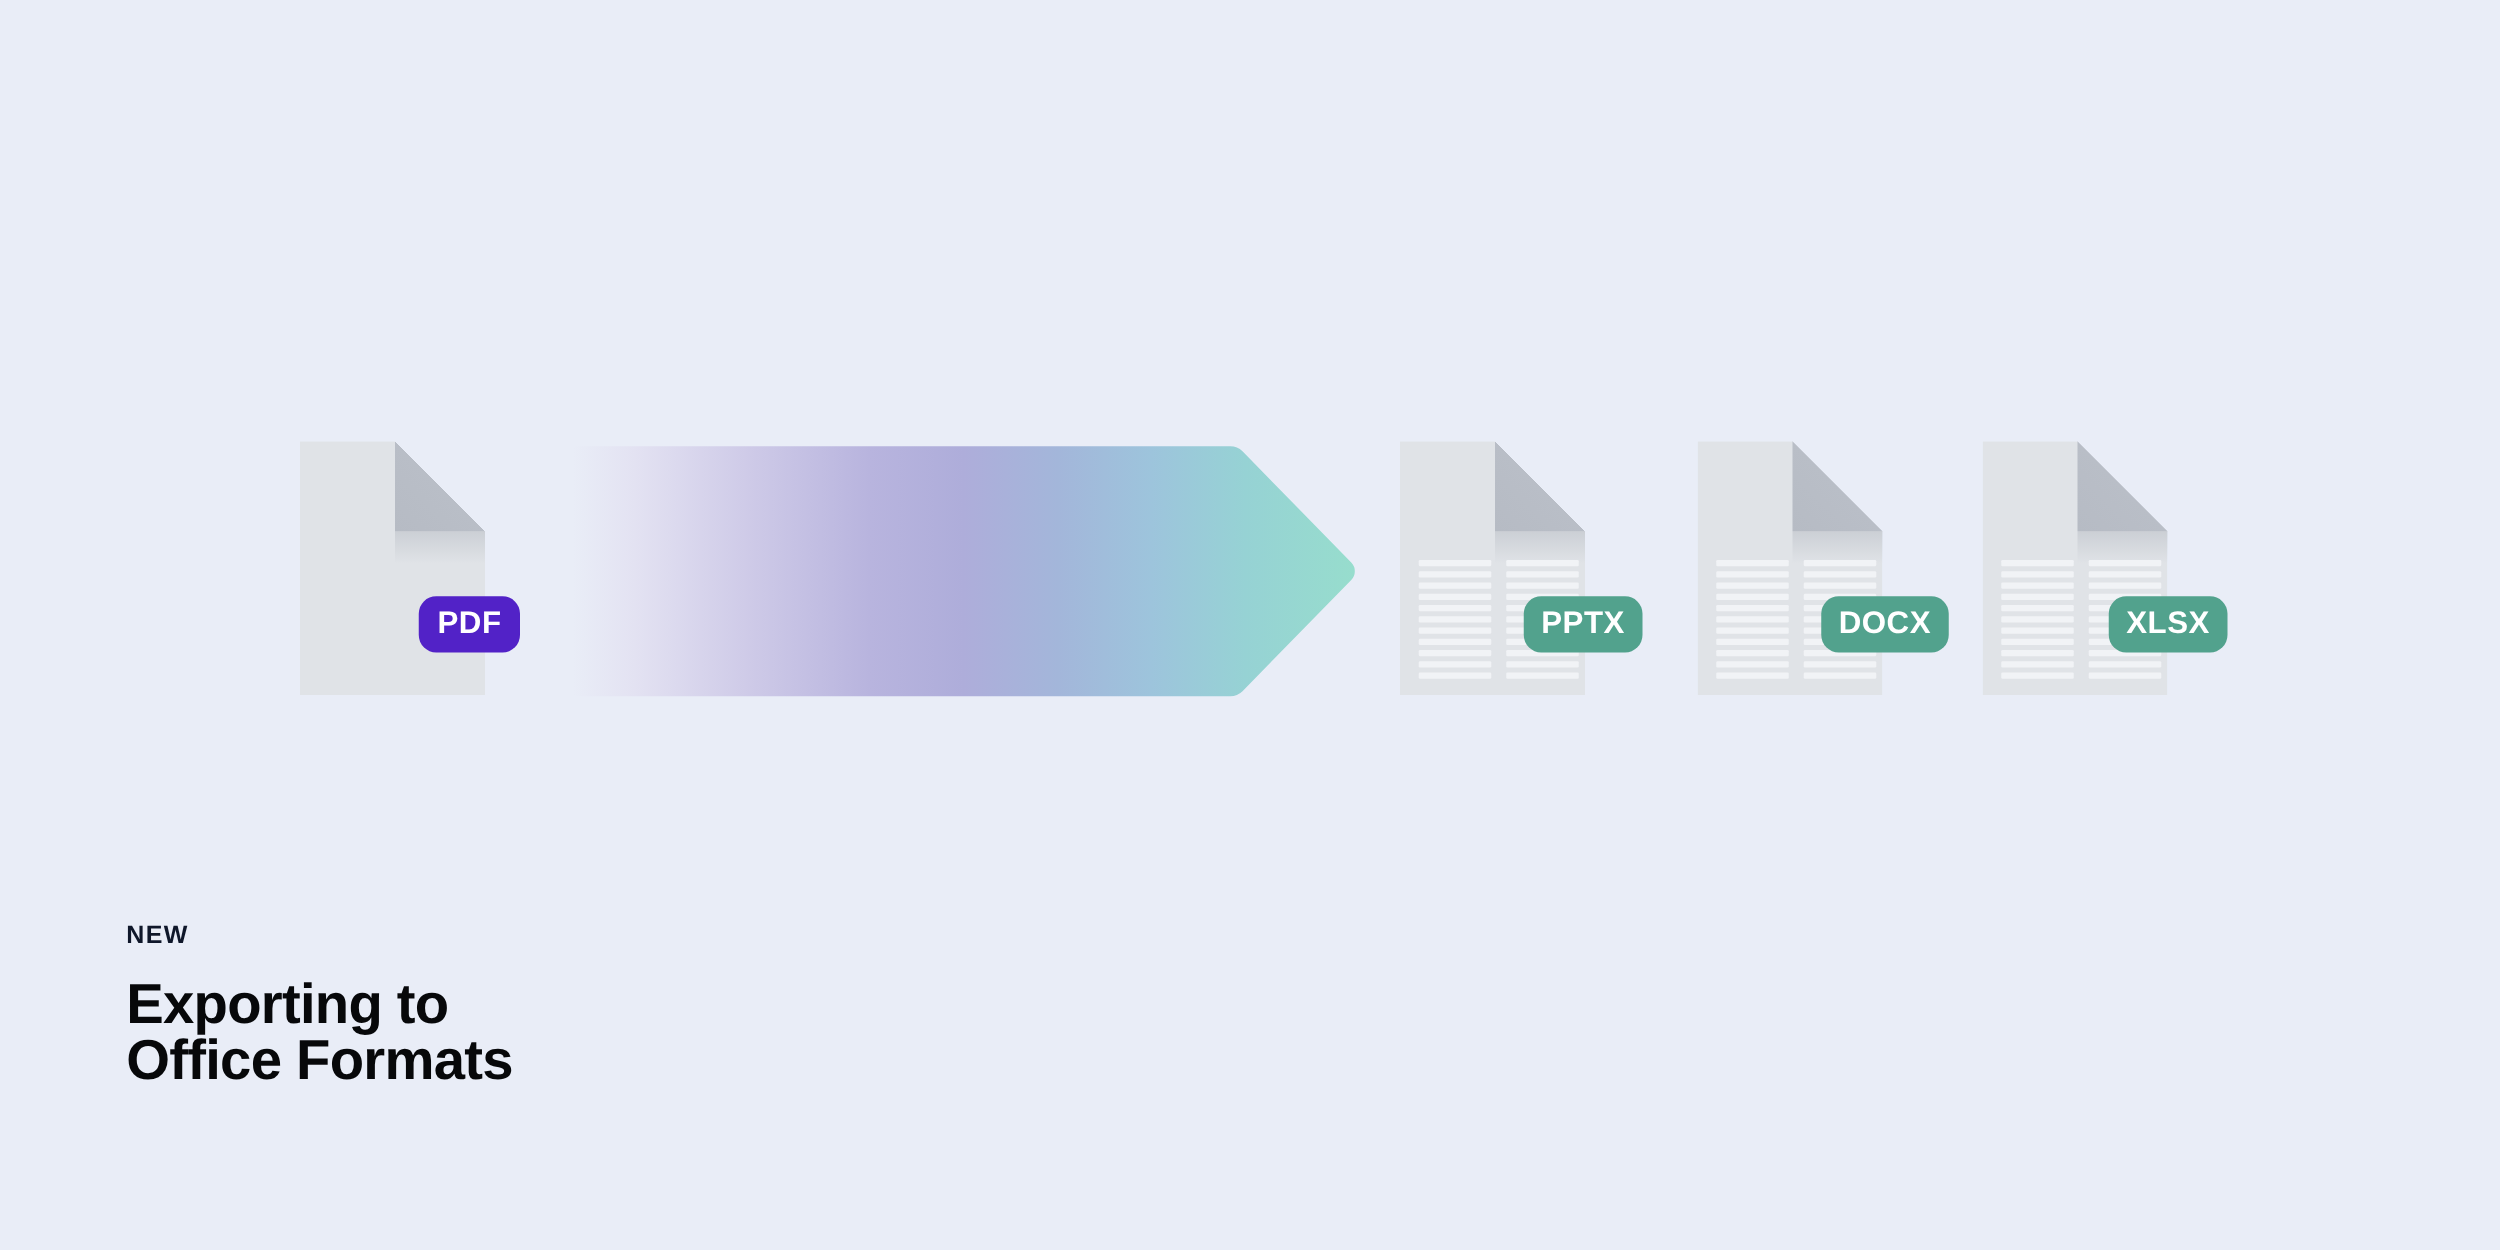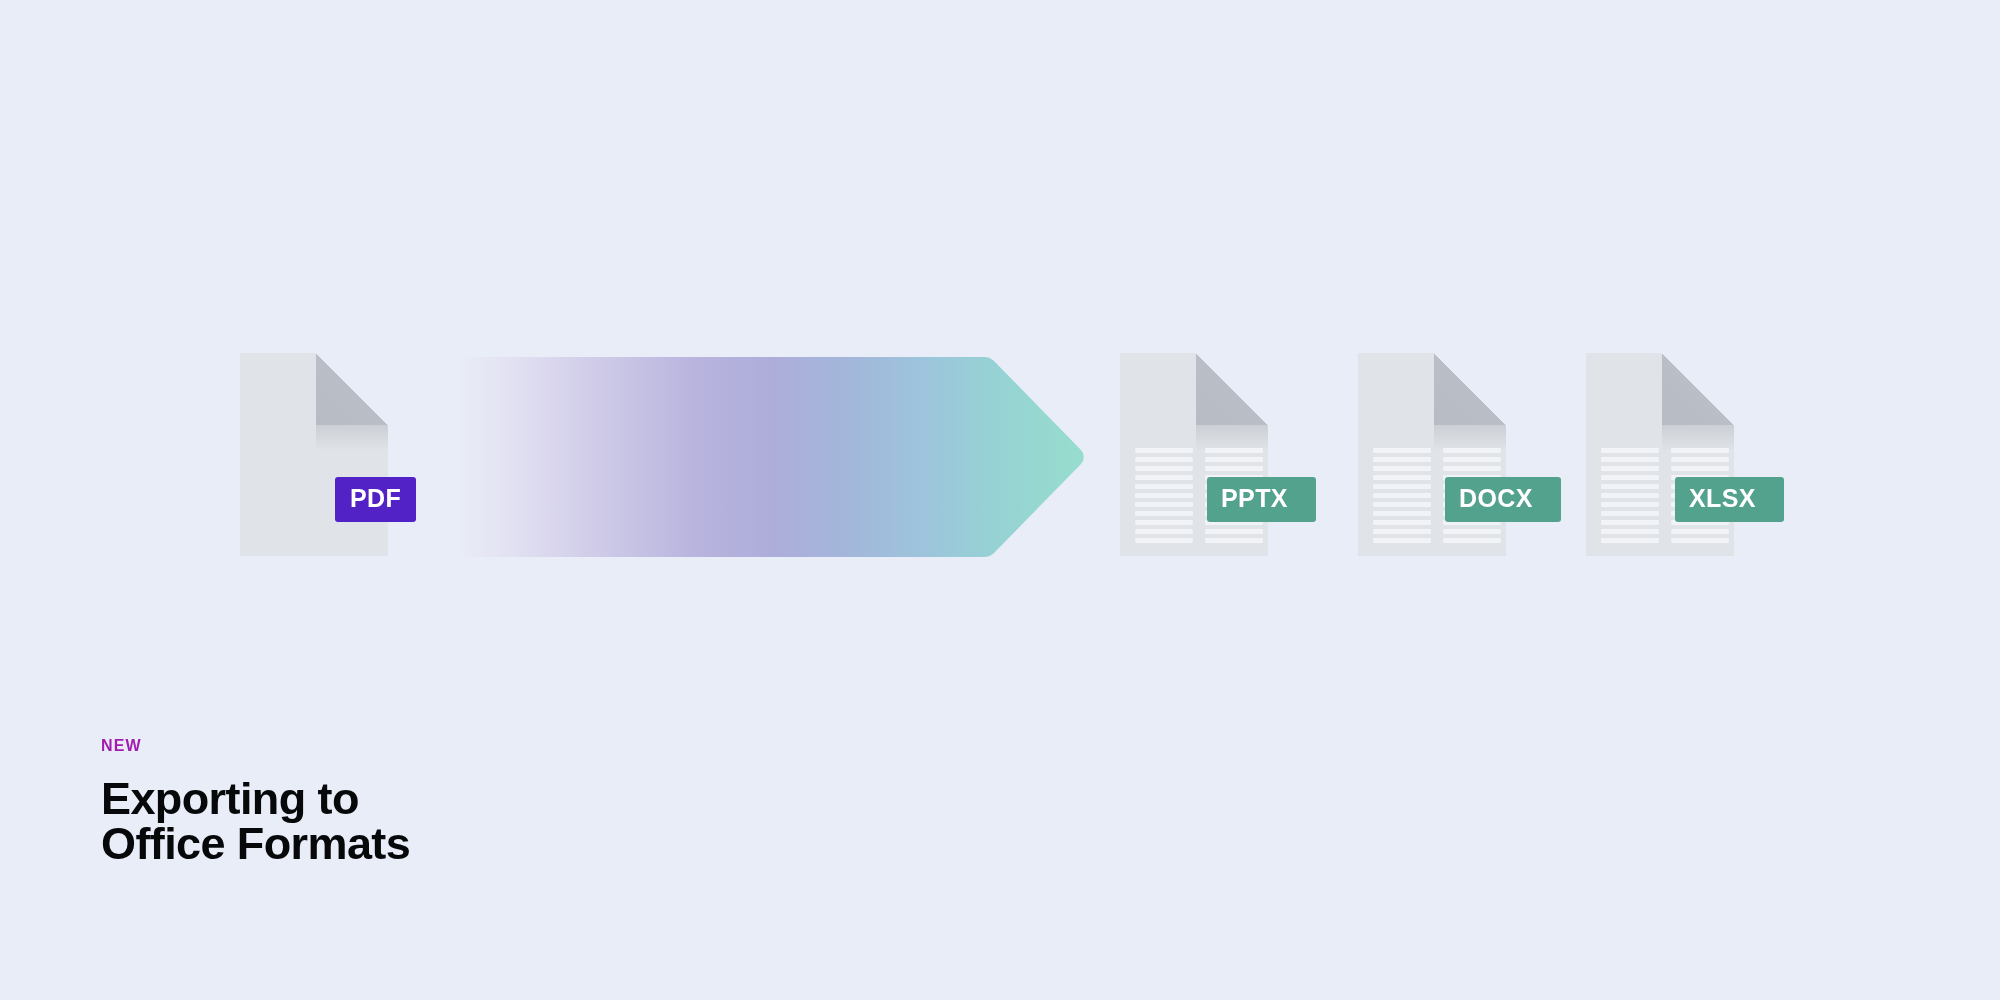--- a/index.html
+++ b/index.html
@@ -69,57 +69,58 @@
     background: #f1f3f6;
     border-radius: 1px;
   }
 
   
   .badge {
     position: absolute;
     display: flex;
     align-items: center;
     justify-content: center;
-    border-radius: 3px;
+    border-radius: 14px;
     color: #ffffff;
     font-weight: bold;
     letter-spacing: 0.4px;
     font-family: "Liberation Sans", sans-serif;
     white-space: nowrap;
   }
   .badge-pdf {
     background: #5222c7;
     font-size: 25px;
     padding: 7px 15px 9px 15px;
   }
   .badge-office {
     background: #52a28d;
     font-size: 25px;
-    padding: 7px 28px 9px 14px;
+    padding: 7px 14px 9px 14px;
+    margin-left: 12px;
   }
 
   
   .arrow {
     position: absolute;
     left: 456px;
     top: 355px;
     width: 630px;
     height: 204px;
   }
   .arrow svg { display: block; }
 
   
   .caption {
     position: absolute;
     left: 101px;
     top: 738px;
   }
   .caption .kicker {
-    color: #a21caf;
-    font-size: 16px;
+    color: #0f172a;
+    font-size: 20px;
     font-weight: bold;
     letter-spacing: 1.1px;
     line-height: 1;
     margin: 0 0 22px 0;
   }
   .caption .headline {
     color: #07080a;
     font-size: 45px;
     font-weight: bold;
     line-height: 1.0;

